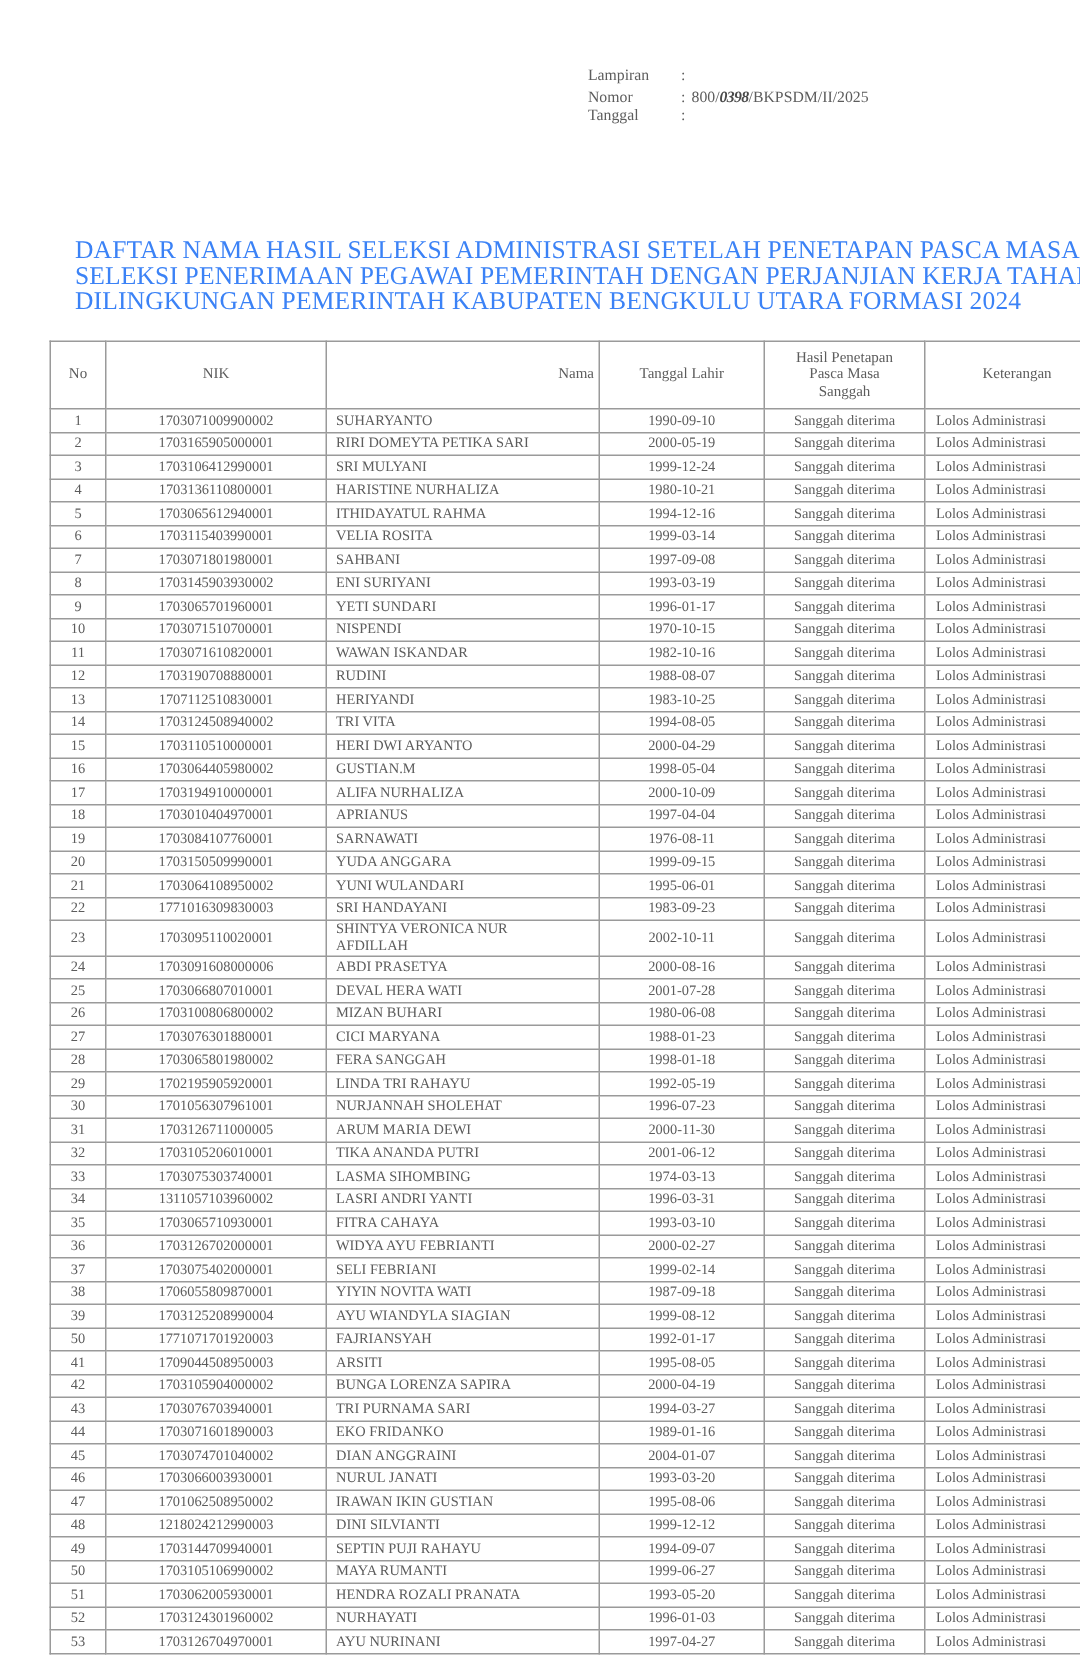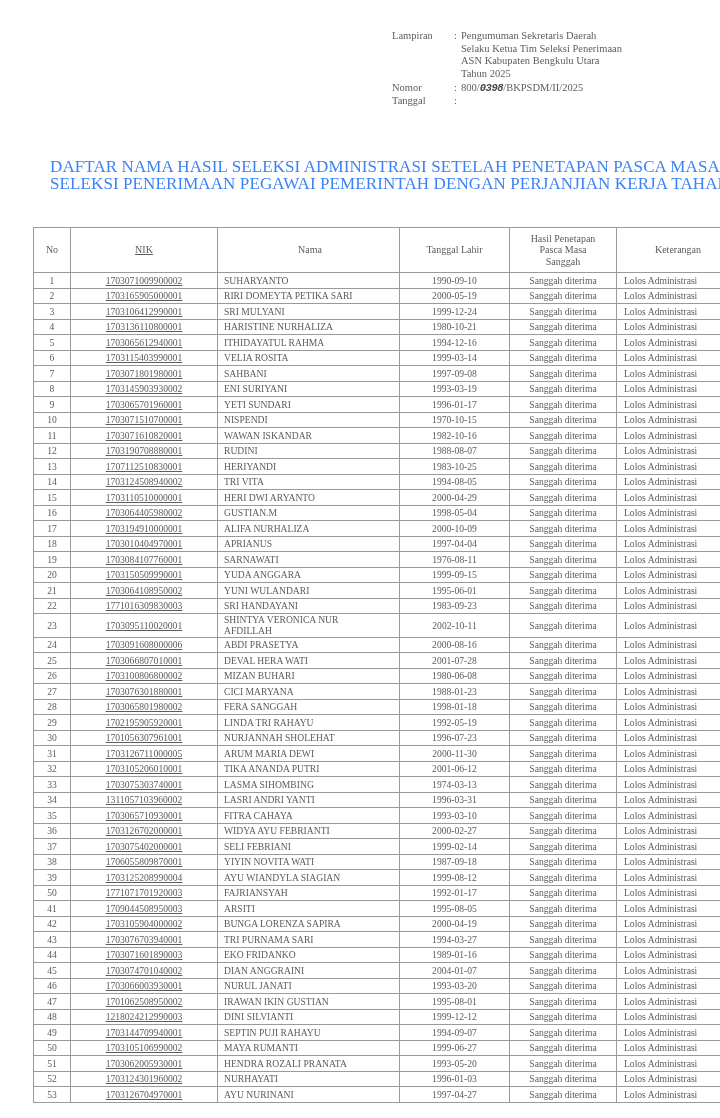--- a/index.html
+++ b/index.html
@@ -21,21 +21,21 @@
     width: 720px;
     height: 1118px;
     box-sizing: border-box;
     padding: 0;
   }
 
   
   .doc-header {
     position: absolute;
     left: 392px;
-    top: 30px;
+    top: 45px;
     width: 320px;
     font-size: 10.5px;
     line-height: 12.6px;
     color: #5d5d5d;
   }
   .hdr-row {
     display: flex;
     align-items: flex-start;
   }
   .hdr-label {
@@ -48,21 +48,21 @@
     flex: 0 0 7px;
   }
   .hdr-value {
     flex: 1 1 auto;
   }
   .hdr-value .line {
     display: block;
     white-space: nowrap;
   }
   .hw {
-    font-family: Liberation Mono, monospace;
+    font-family: Liberation Serif, serif;
     font-style: italic;
     font-weight: bold;
     color: #4a4a4a;
     letter-spacing: -0.4px;
   }
 
   
   .doc-title {
     position: absolute;
     left: 50px;
@@ -104,73 +104,68 @@
     text-align: center;
     font-weight: normal;
     font-size: 10px;
     height: 40px;
     padding: 2px 3px;
   }
   table.listing tbody td {
     height: 14.5px;
   }
   .c-no      { width: 30px;  text-align: center; }
-  .c-nik     { width: 140px; text-align: center; text-decoration: underline; }
+  .c-nik     { width: 140px; text-align: center; }
   .c-nama    { width: 172px; text-align: left; padding-left: 6px !important; }
   .c-tgl     { width: 103px; text-align: center; }
   .c-hasil   { width: 100px; text-align: center; }
   .c-ket     { width: 108px; text-align: left; padding-left: 7px !important; }
 
   .two-line td { height: 28px; }
   .nama-wrap { display: block; }
   .nama-wrap .nl { display: block; }
 </style>
 </head>
 <body>
 
 <div class="page">
 
   <div class="doc-header">
 
     <div class="hdr-row">
       <span class="hdr-label">Lampiran</span>
       <span class="hdr-sep">:</span>
-      <span class="hdr-value">
-        <span class="line">Pengumuman Sekretaris Daerah</span>
-        <span class="line">Selaku Ketua Tim Seleksi Penerimaan</span>
-        <span class="line">ASN Kabupaten Bengkulu Utara</span>
-        <span class="line">Tahun 2025</span>
-      </span>
     </div>
 
     <div class="hdr-row" style="margin-top:2px;">
       <span class="hdr-label">Nomor</span>
       <span class="hdr-sep">:</span>
       <span class="hdr-value"><span>800/</span><span class="hw">0398</span><span>/BKPSDM/II/2025</span></span>
     </div>
 
     <div class="hdr-row">
       <span class="hdr-label">Tanggal</span>
       <span class="hdr-sep">:</span>
     </div>
 
   </div>
 
   <div class="doc-title">
     <span class="tline">DAFTAR NAMA HASIL SELEKSI ADMINISTRASI SETELAH PENETAPAN PASCA MASA SANGGAH</span>
     <span class="tline">SELEKSI PENERIMAAN PEGAWAI PEMERINTAH DENGAN PERJANJIAN KERJA TAHAP II</span>
+    <span class="tline">DILINGKUNGAN PEMERINTAH KABUPATEN BENGKULU UTARA FORMASI 2024</span>
   </div>
 
   <div class="table-wrap">
     <table class="listing">
       <thead>
         <tr>
           <th class="c-no">No</th>
           <th class="c-nik">NIK</th>
-          <th class="c-nama" style="text-align:center;">Nama</th>
+          <th class="c-nama" style="text-align:right;">Nama</th>
           <th class="c-tgl">Tanggal Lahir</th>
           <th class="c-hasil">
             <span style="display:block;">Hasil Penetapan</span>
             <span style="display:block;">Pasca Masa</span>
             <span style="display:block;">Sanggah</span>
           </th>
           <th class="c-ket" style="text-align:center;">Keterangan</th>
         </tr>
       </thead>
       <tbody id="table-body">
@@ -544,21 +539,21 @@
             <td class="c-nik">1703066003930001</td>
             <td class="c-nama">NURUL JANATI</td>
             <td class="c-tgl">1993-03-20</td>
             <td class="c-hasil">Sanggah diterima</td>
             <td class="c-ket">Lolos Administrasi</td>
           </tr>
           <tr>
             <td class="c-no">47</td>
             <td class="c-nik">1701062508950002</td>
             <td class="c-nama">IRAWAN IKIN GUSTIAN</td>
-            <td class="c-tgl">1995-08-01</td>
+            <td class="c-tgl">1995-08-06</td>
             <td class="c-hasil">Sanggah diterima</td>
             <td class="c-ket">Lolos Administrasi</td>
           </tr>
           <tr>
             <td class="c-no">48</td>
             <td class="c-nik">1218024212990003</td>
             <td class="c-nama">DINI SILVIANTI</td>
             <td class="c-tgl">1999-12-12</td>
             <td class="c-hasil">Sanggah diterima</td>
             <td class="c-ket">Lolos Administrasi</td>

